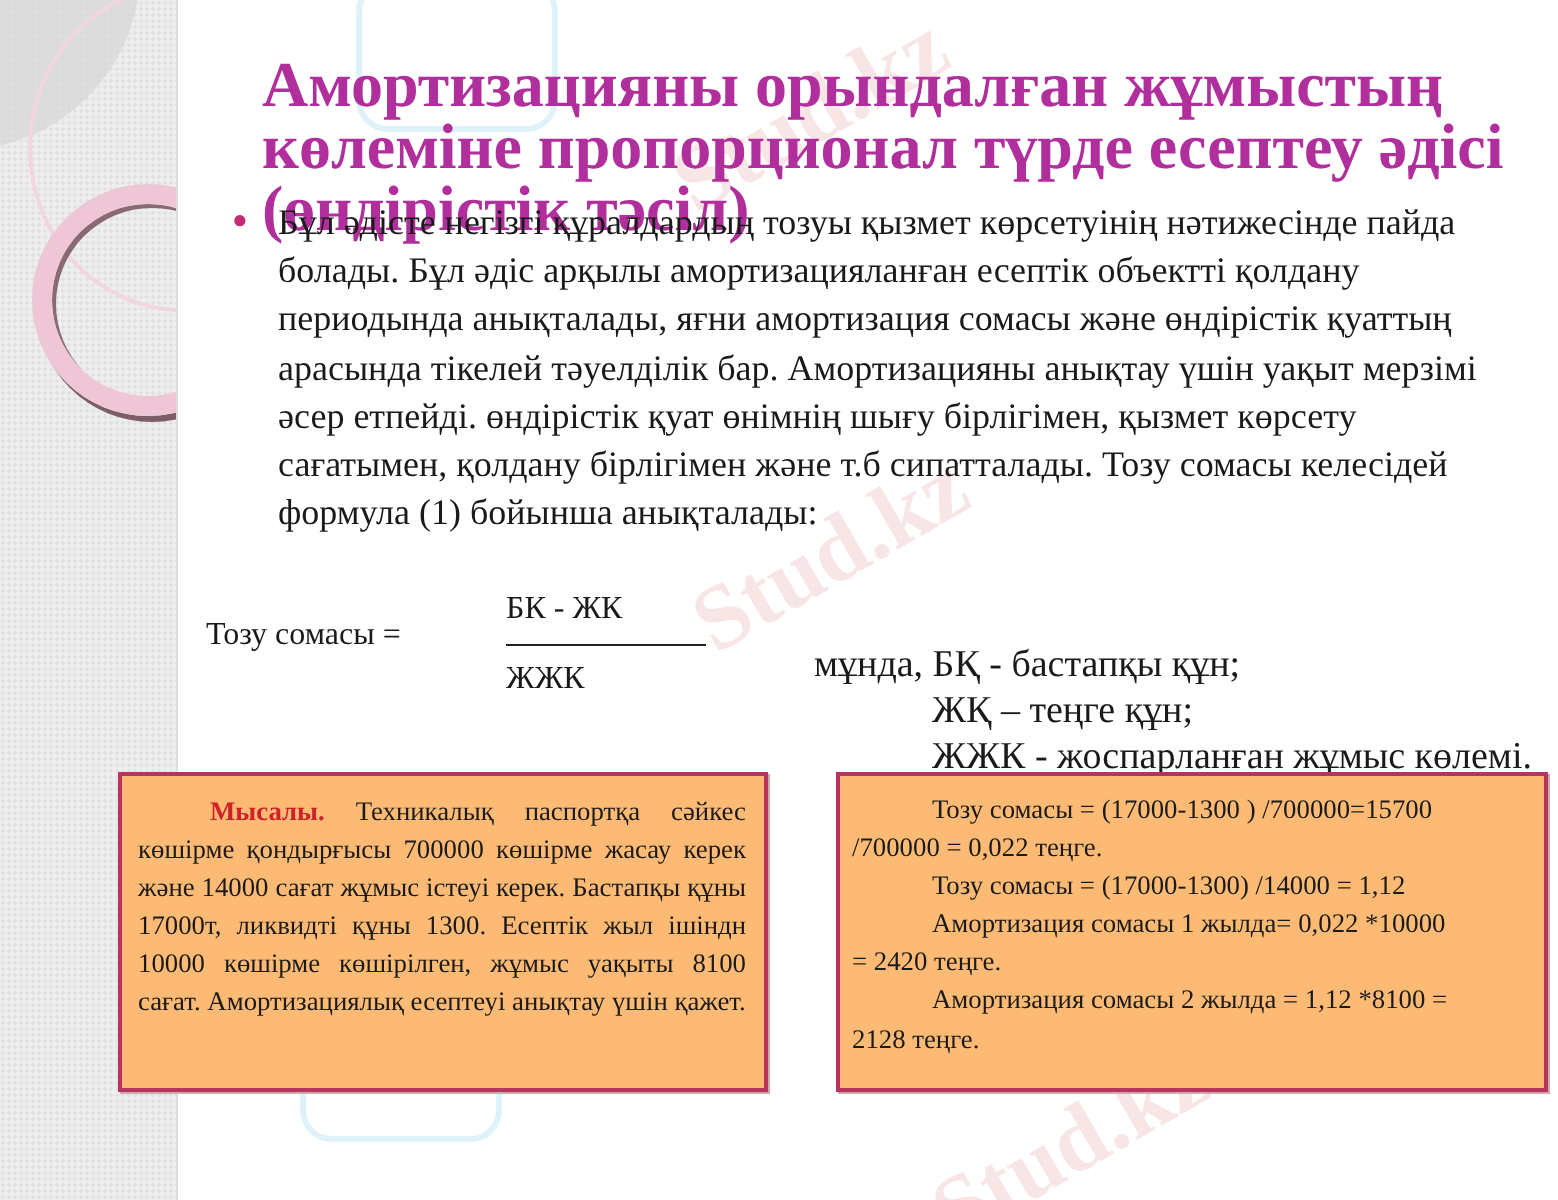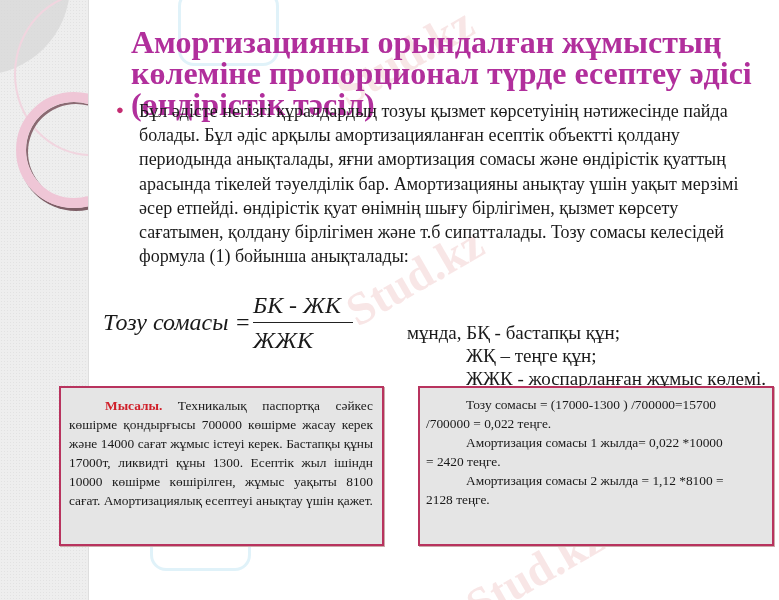--- a/index.html
+++ b/index.html
@@ -53,37 +53,37 @@
       position: absolute; left: 116px; top: 99px; width: 650px;
       font-size: 18px; line-height: 24.2px;
     }
     .bullet {
       position: absolute; left: 0; top: 6px; width: 10px; height: 10px;
       color: #c42c72; font-size: 13px; line-height: 10px;
     }
     .body-text { margin-left: 23px; display: block; }
     .formula {
       position: absolute; left: 103px; top: 288px; width: 260px; height: 70px;
-      font-style: italic; font-size: 24px;
+      font-size: 16px;
     }
     .formula .lhs { position: absolute; left: 0; top: 21px; }
     .formula .frac {
       position: absolute; left: 150px; top: 2px; width: 100px; text-align: left;
     }
     .formula .num { display: block; height: 30px; line-height: 30px; }
     .formula .bar { display: block; height: 1px; background: #222; margin: 2px 0; }
     .formula .den { display: block; height: 30px; line-height: 30px; }
     .legend {
       position: absolute; left: 407px; top: 288px; width: 372px;
       font-size: 19px; line-height: 23px; margin-top: 33px;
     }
     .legend .l1 { display: block; }
     .legend .l2, .legend .l3 { display: block; padding-left: 59px; }
     .box {
-      position: absolute; border: 2px solid #b8335e; background: #e5e5e5;
+      position: absolute; border: 2px solid #b8335e; background: #fdba74;
       font-size: 13.4px; line-height: 19.1px; box-sizing: border-box;
       box-shadow: 1px 1px 0 #caa;
     }
     .box-example { left: 59px; top: 386px; width: 325px; height: 160px; padding: 8px 9px 0 8px; text-align: justify; }
     .box-example .lead { color: #d0202a; font-weight: bold; padding-left: 36px; }
     .box-calc { left: 418px; top: 386px; width: 356px; height: 160px; padding: 7px 8px 0 6px; }
     .box-calc .row { display: block; }
     .box-calc .ind { display: inline-block; width: 40px; }
   </style>
 </head>
@@ -124,17 +124,18 @@
   <span class="l3">ЖЖК - жоспарланған жұмыс көлемі.</span>
 </div>
 
 <div class="box box-example">
   <span class="lead">Мысалы.</span><span> Техникалық паспортқа сәйкес көшірме қондырғысы 700000 көшірме жасау керек және 14000 сағат жұмыс істеуі керек. Бастапқы құны 17000т, ликвидті құны 1300. Есептік жыл ішіндн 10000 көшірме көшірілген, жұмыс уақыты 8100 сағат. Амортизациялық есептеуі анықтау үшін қажет.</span>
 </div>
 
 <div class="box box-calc">
   <span class="row"><span class="ind"></span><span>Тозу сомасы = (17000-1300 )  /700000=15700</span></span>
   <span class="row">/700000 = 0,022 теңге.</span>
+  <span class="row"><span class="ind"></span><span>Тозу сомасы = (17000-1300)  /14000 = 1,12</span></span>
   <span class="row"><span class="ind"></span><span>Амортизация сомасы 1 жылда= 0,022 *10000</span></span>
   <span class="row">= 2420 теңге.</span>
   <span class="row"><span class="ind"></span><span>Амортизация сомасы 2 жылда = 1,12 *8100 =</span></span>
   <span class="row">2128 теңге.</span>
 </div>
 
 </body></html>

